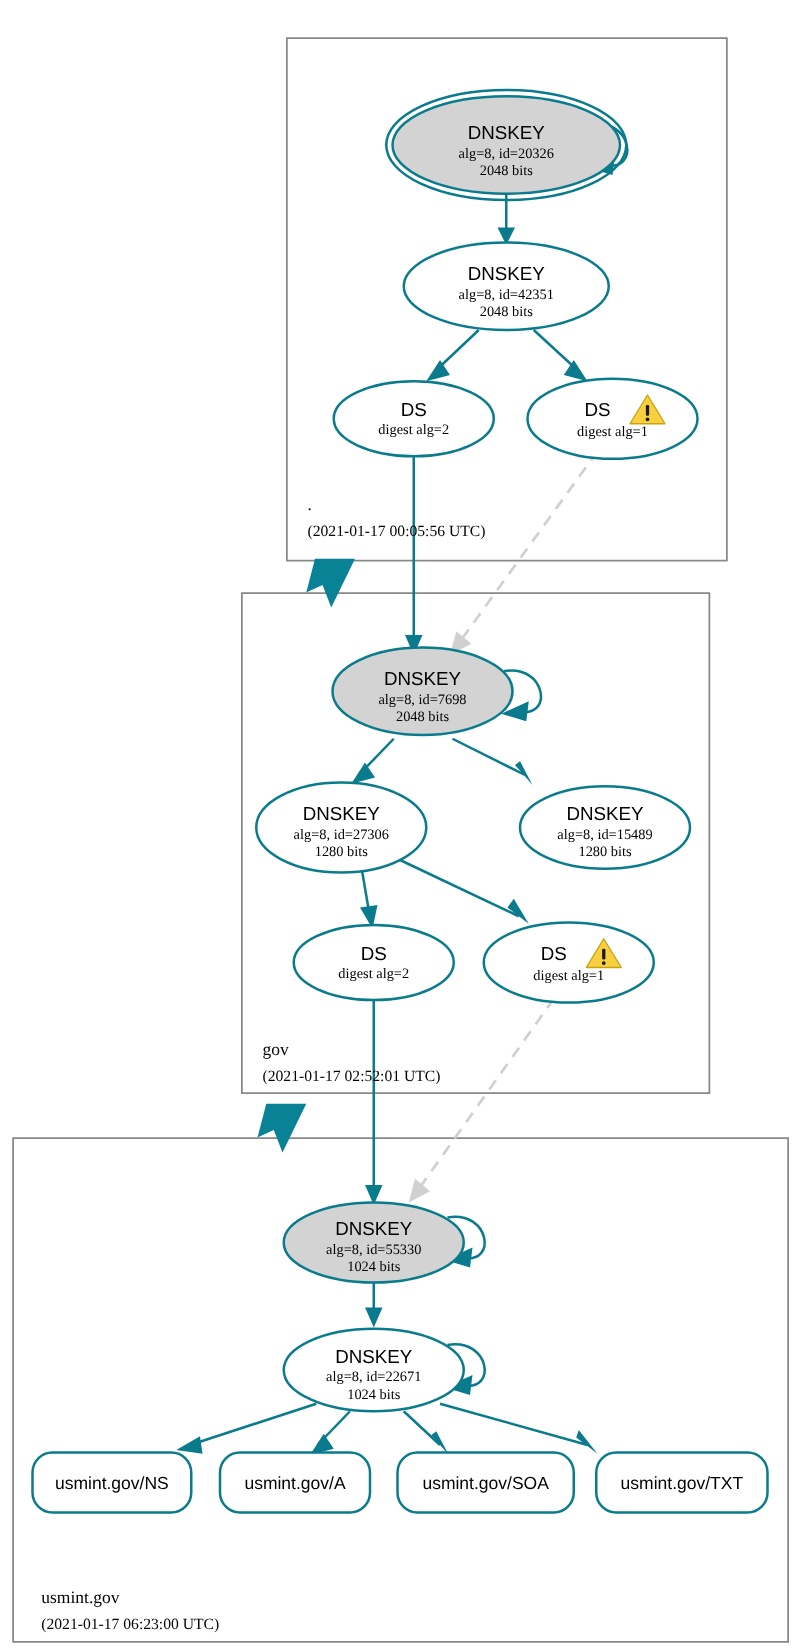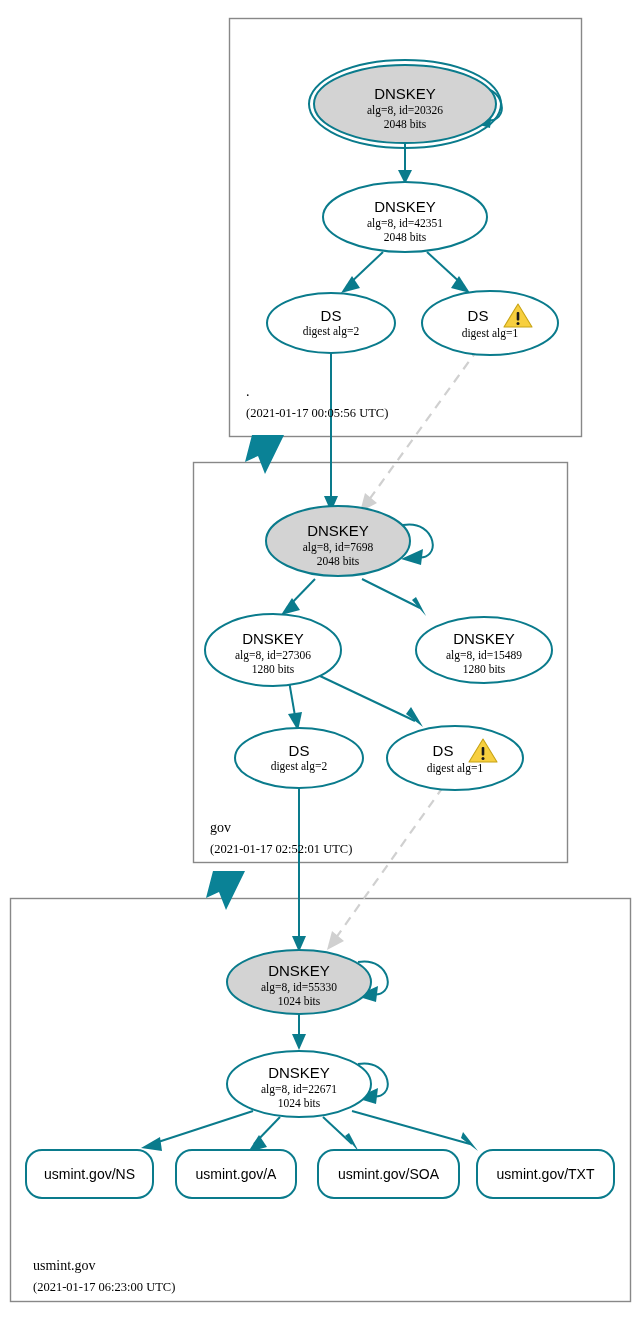--- a/index.html
+++ b/index.html
@@ -9,21 +9,21 @@
   }
   body {
     width: 641px;
     height: 1320px;
     font-family: "Liberation Serif", serif;
     position: relative;
     overflow: hidden;
   }
   #diagram-root {
     position: absolute;
-    left: 0; top: 4px;
+    left: 0; top: 16px;
     width: 641px;
     height: 1148px;
   }
   svg#dnssec-graph {
     display: block;
     width: 641px;
     height: 1320px;
   }
   .zone-box {
     fill: none;

